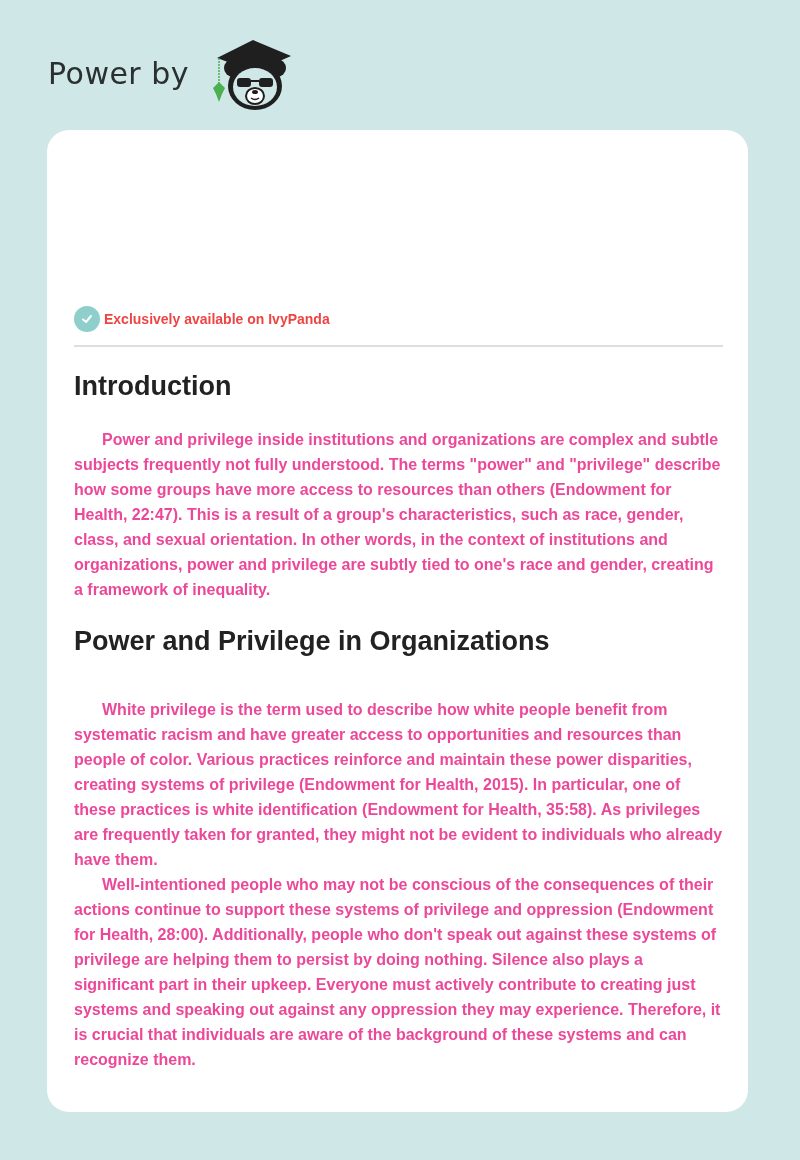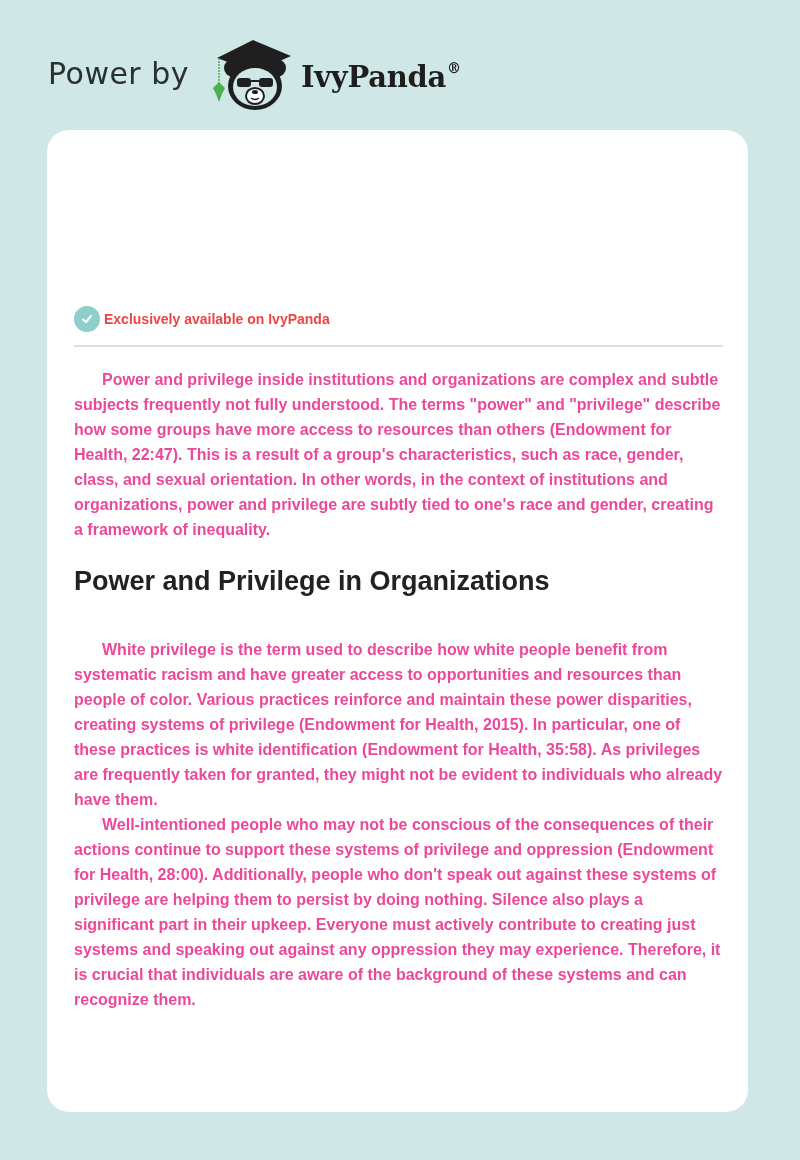--- a/index.html
+++ b/index.html
@@ -76,36 +76,36 @@
     <ellipse cx="48" cy="51" rx="22" ry="19" fill="#d0e7e7"></ellipse>
 
     <rect x="30" y="42" width="14" height="9" rx="3" fill="#1f1f1f"></rect>
     <rect x="52" y="42" width="14" height="9" rx="3" fill="#1f1f1f"></rect>
     <line x1="44" y1="45" x2="52" y2="45" stroke="#1f1f1f" stroke-width="2"></line>
 
     <ellipse cx="48" cy="60" rx="9" ry="8" fill="#ffffff" stroke="#1f1f1f" stroke-width="2"></ellipse>
     <ellipse cx="48" cy="56" rx="3" ry="2" fill="#1f1f1f"></ellipse>
     <path d="M44,62 Q48,65 52,62" stroke="#1f1f1f" stroke-width="1.5" fill="none"></path>
   </svg>
-  <span class="brand"><span>IvyPanda</span><sup>®</sup></span>
 </div>
 
 <main class="card">
 
   <div class="badge">
     <span class="check">
       <svg width="14" height="14" viewBox="0 0 14 14">
           <path d="M3 7.5 L6 10 L11 4" stroke="#fff" stroke-width="2" fill="none" stroke-linecap="round" stroke-linejoin="round"></path>
         </svg>
     </span>
     <span class="badge-text">Exclusively available on IvyPanda</span>
   </div>
 
   <div class="divider"></div>
 
   <div class="content">
+    <h2 class="h-intro">Introduction</h2>
     <p class="p-intro">Power and privilege inside institutions and organizations are complex and subtle subjects frequently not fully understood. The terms "power" and "privilege" describe how some groups have more access to resources than others (Endowment for Health, 22:47). This is a result of a group's characteristics, such as race, gender, class, and sexual orientation. In other words, in the context of institutions and organizations, power and privilege are subtly tied to one's race and gender, creating a framework of inequality.</p>
 
     <h2 class="h-org">Power and Privilege in Organizations</h2>
     <p class="p-org1">White privilege is the term used to describe how white people benefit from systematic racism and have greater access to opportunities and resources than people of color. Various practices reinforce and maintain these power disparities, creating systems of privilege (Endowment for Health, 2015). In particular, one of these practices is white identification (Endowment for Health, 35:58). As privileges are frequently taken for granted, they might not be evident to individuals who already have them.</p>
     <p>Well-intentioned people who may not be conscious of the consequences of their actions continue to support these systems of privilege and oppression (Endowment for Health, 28:00). Additionally, people who don't speak out against these systems of privilege are helping them to persist by doing nothing. Silence also plays a significant part in their upkeep. Everyone must actively contribute to creating just systems and speaking out against any oppression they may experience. Therefore, it is crucial that individuals are aware of the background of these systems and can recognize them.</p>
   </div>
 </main>
 
 </body></html>

